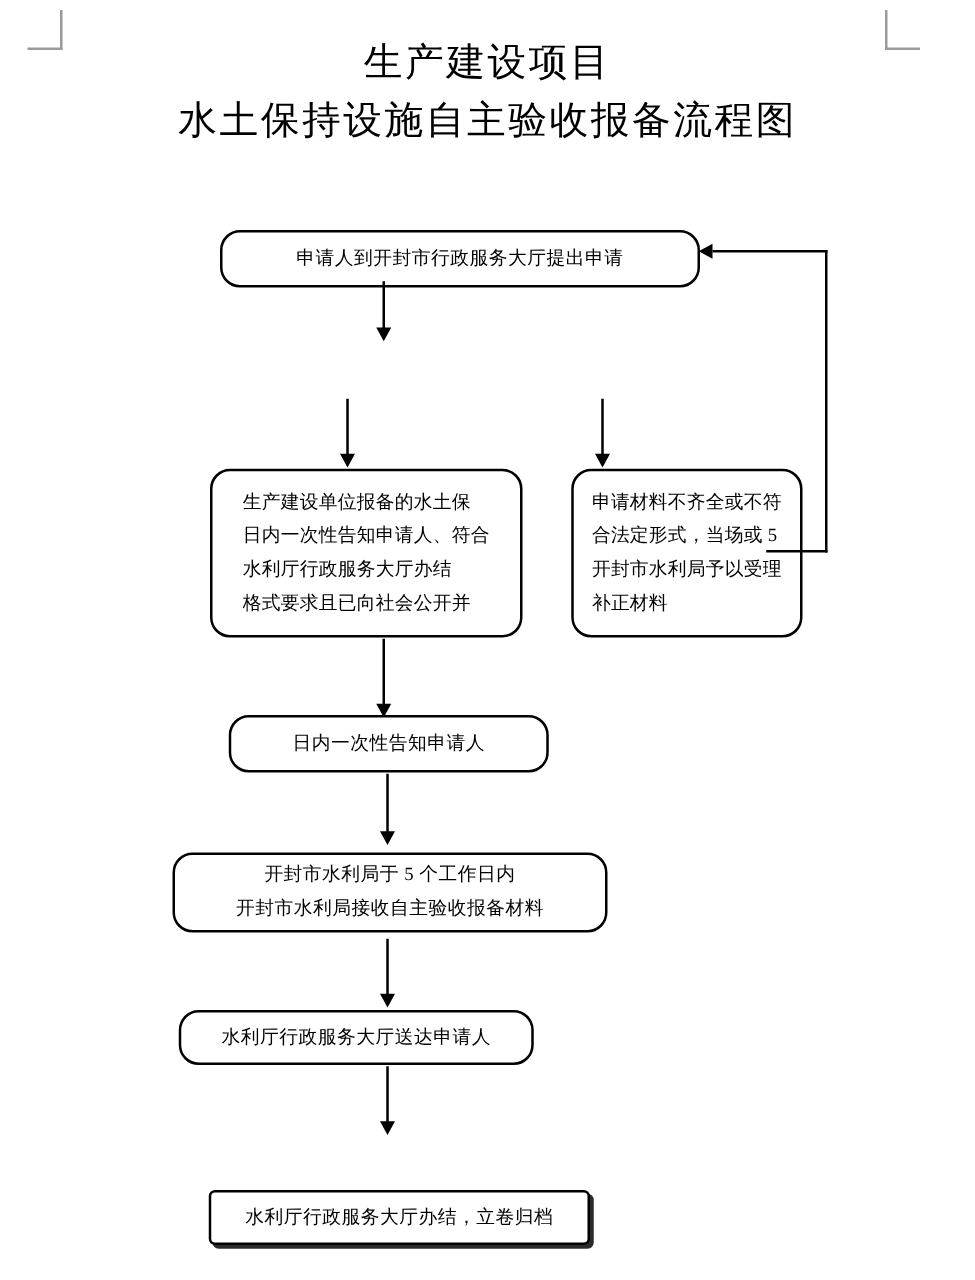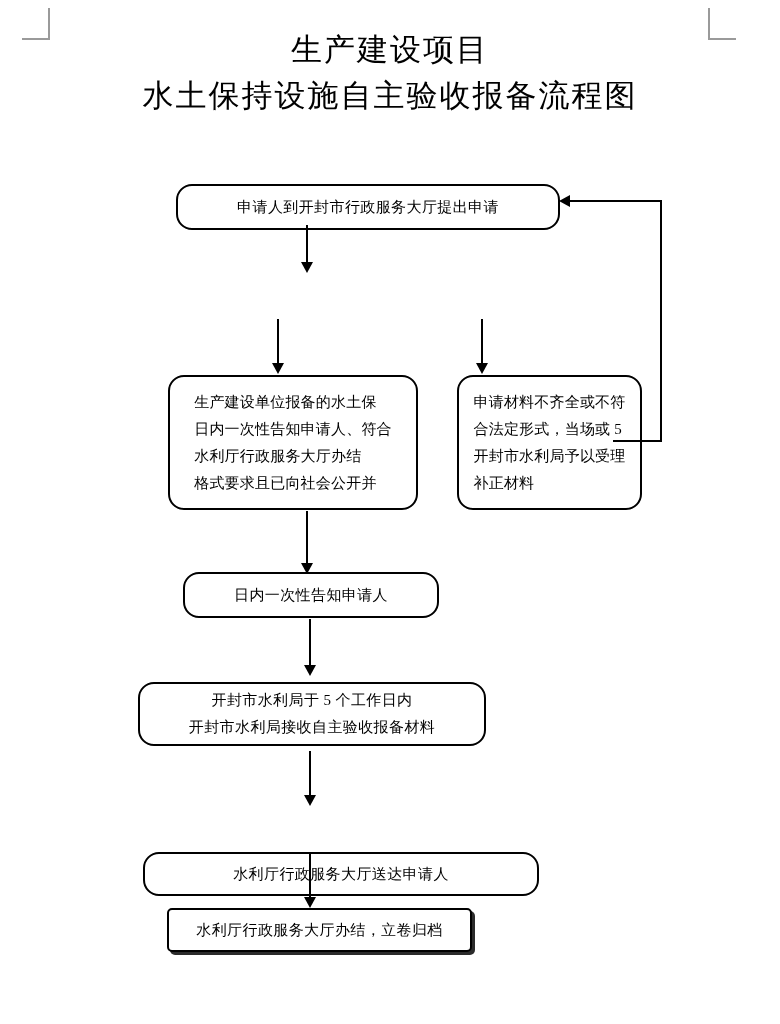--- a/index.html
+++ b/index.html
@@ -69,20 +69,21 @@
     text-align: center;
     font-size: 15px;
     line-height: 27px;
     letter-spacing: 0.4px;
   }
   .node.rounded { border-radius: 16px; }
   .node.slight  { border-radius: 5px; }
   .node .node-text { display: block; padding: 0 8px; }
   .node.shadowed {
     box-shadow: 3px 3px 0 0 #2b2b2b;
+    margin-top: 44px;
   }
   .node.multiline {
     align-items: center;
   }
   .node.multiline .node-text {
     text-align: left;
     letter-spacing: 0.2px;
   }
   .node.centered-multi .node-text { text-align: center; }
 
@@ -174,21 +175,21 @@
   <div class="node rounded centered-multi" style="left:138px; top:682px; width:348px; height:64px;">
     <span class="node-text">
       <span>开封市水利局于 5 个工作日内</span><br>
       <span>开封市水利局接收自主验收报备材料</span>
     </span>
   </div>
 
   <div class="conn v-line" style="left:309px; top:751px; height:48px;"></div>
   <div class="arrow-down" style="left:304px; top:795px;"></div>
 
-  <div class="node rounded" style="left:143px; top:852px; width:396px; height:44px;">
+  <div class="node rounded" style="left:143px; top:808px; width:284px; height:44px;">
     <span class="node-text">水利厅行政服务大厅送达申请人</span>
   </div>
 
   <div class="conn v-line" style="left:309px; top:853px; height:48px;"></div>
   <div class="arrow-down" style="left:304px; top:897px;"></div>
 
   <div class="node slight shadowed" style="left:167px; top:908px; width:305px; height:44px;">
     <span class="node-text">水利厅行政服务大厅办结，立卷归档</span>
   </div>
 

